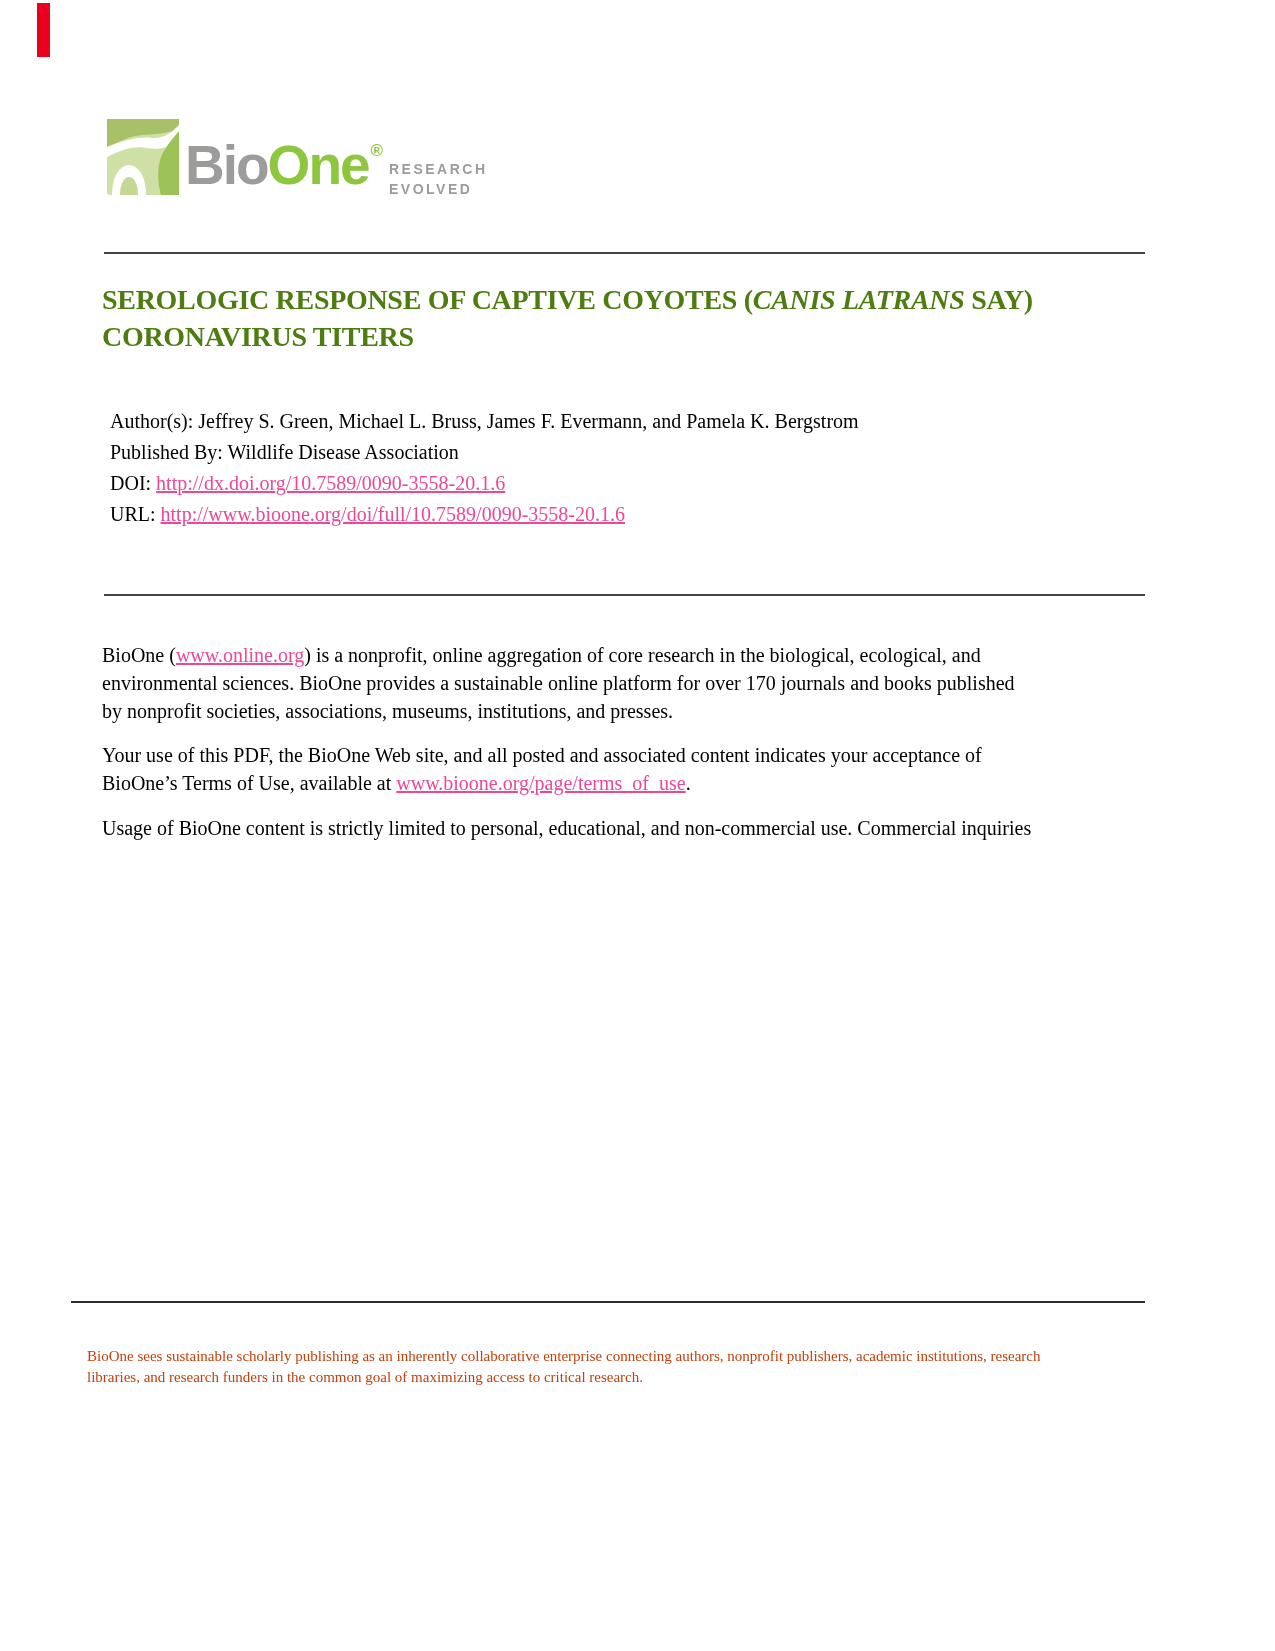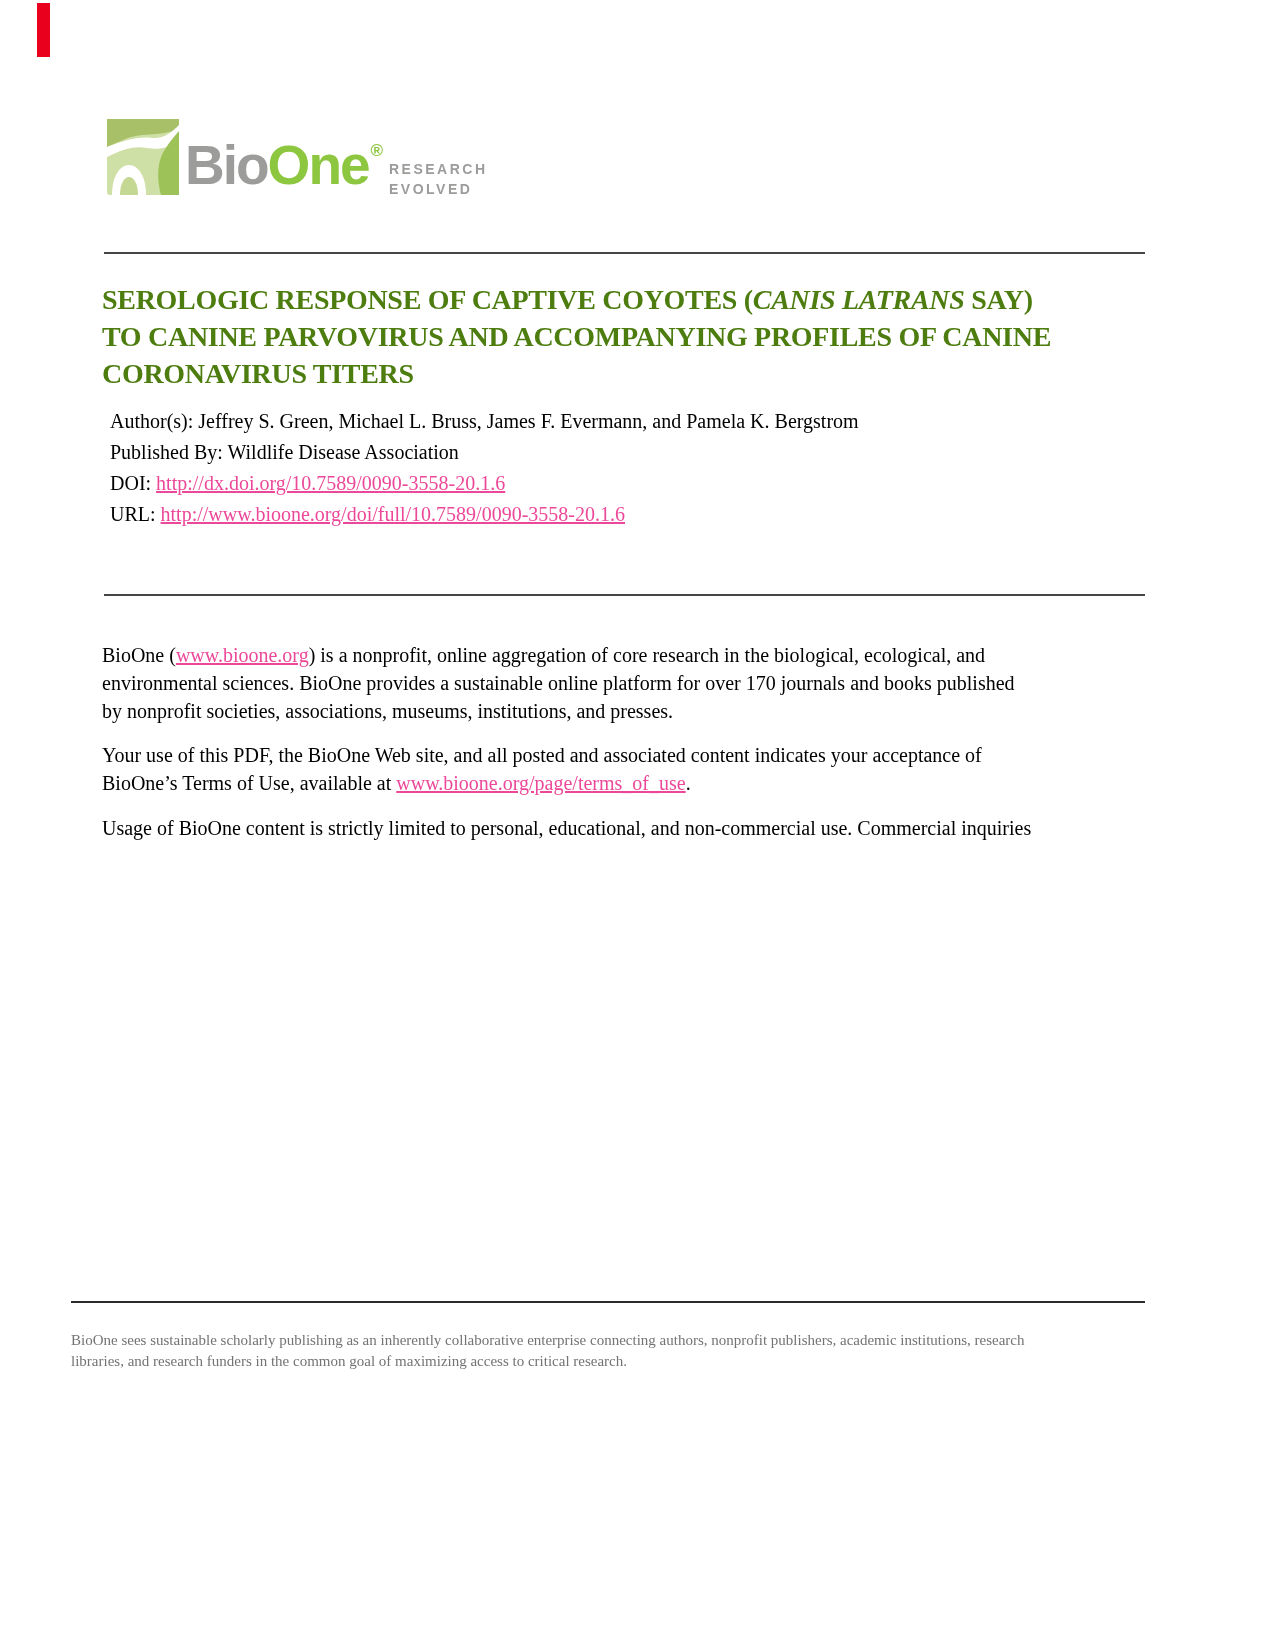--- a/index.html
+++ b/index.html
@@ -47,22 +47,22 @@
 
   
   .para{position:absolute;left:102px;width:1110px;margin:0;font-size:20px;line-height:28px;}
   .para .pline{white-space:nowrap;}
   .para-1{top:641px;}
   .para-2{top:741px;}
   .para-3{top:814px;}
 
   
   .footer{
-    position:absolute;left:71px;top:1330px;width:1130px;margin:0;
-    font-size:15px;line-height:21px;color:#737373;
+    position:absolute;left:71px;top:1330px;width:1130px;margin:16px;
+    font-size:15px;line-height:21px;color:#c2410c;
   }
   .footer .fline{white-space:nowrap;}
 </style>
 </head>
 <body>
 
 <div class="page">
 
   <div class="corner-mark" style="background-color: rgb(232, 0, 28);"></div>
 
@@ -79,35 +79,34 @@
     <div class="logo-tagline">
       <div>RESEARCH</div>
       <div>EVOLVED</div>
     </div>
   </div>
 
   <div class="rule rule-top"></div>
 
   <h1 class="title">
     <div class="tline"><span>SEROLOGIC RESPONSE OF CAPTIVE COYOTES (</span><i>CANIS LATRANS</i><span> SAY)</span></div>
-    <div class="tline">TO CANINE PARVOVIRUS AND ACCOMPANYING PROFILES OF CANINE</div>
     <div class="tline">CORONAVIRUS TITERS</div>
   </h1>
 
   <div class="meta">
     <div class="meta-line"><span>Author(s): </span><span>Jeffrey S. Green, Michael L. Bruss, James F. Evermann, and Pamela K. Bergstrom</span></div>
     <div class="meta-line"><span>Published By: </span><span>Wildlife Disease Association</span></div>
     <div class="meta-line"><span>DOI: </span><a class="link">http://dx.doi.org/10.7589/0090-3558-20.1.6</a></div>
     <div class="meta-line"><span>URL: </span><a class="link">http://www.bioone.org/doi/full/10.7589/0090-3558-20.1.6</a></div>
   </div>
 
   <div class="rule rule-mid"></div>
 
   <p class="para para-1">
-    <span class="pline"><span>BioOne (</span><a class="link">www.bioone.org</a><span>) is a nonprofit, online aggregation of core research in the biological, ecological, and</span></span><br>
+    <span class="pline"><span>BioOne (</span><a class="link">www.online.org</a><span>) is a nonprofit, online aggregation of core research in the biological, ecological, and</span></span><br>
     <span class="pline">environmental sciences. BioOne provides a sustainable online platform for over 170 journals and books published</span><br>
     <span class="pline">by nonprofit societies, associations, museums, institutions, and presses.</span>
   </p>
 
   <p class="para para-2">
     <span class="pline">Your use of this PDF, the BioOne Web site, and all posted and associated content indicates your acceptance of</span><br>
     <span class="pline"><span>BioOne’s Terms of Use, available at </span><a class="link">www.bioone.org/page/terms_of_use</a><span>.</span></span>
   </p>
 
   <p class="para para-3">

